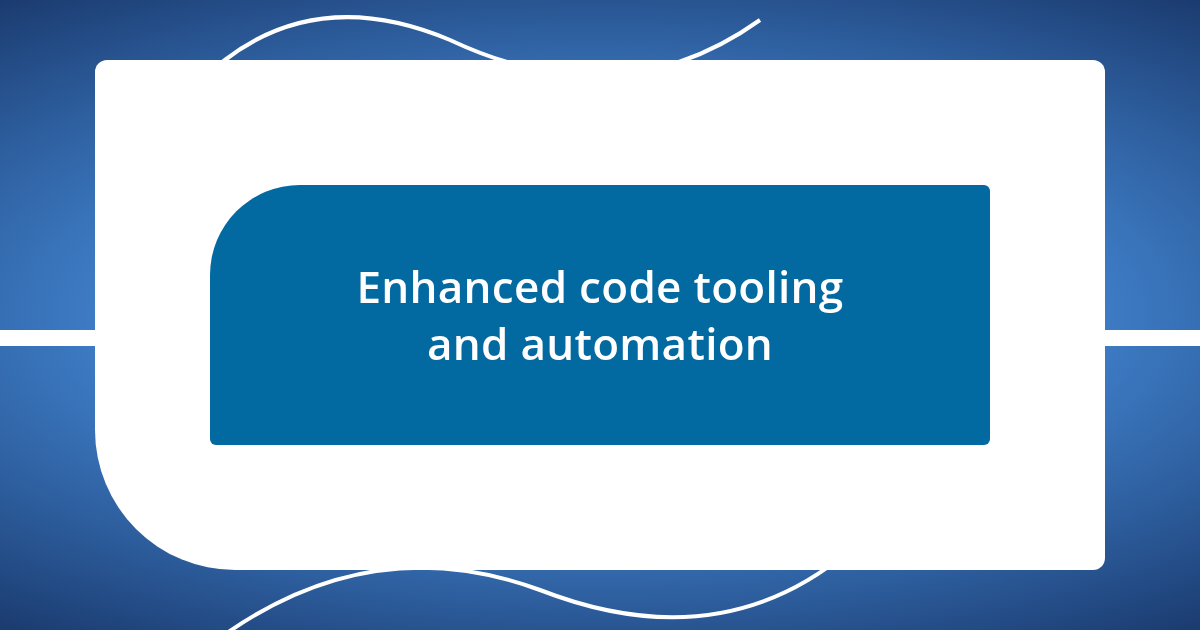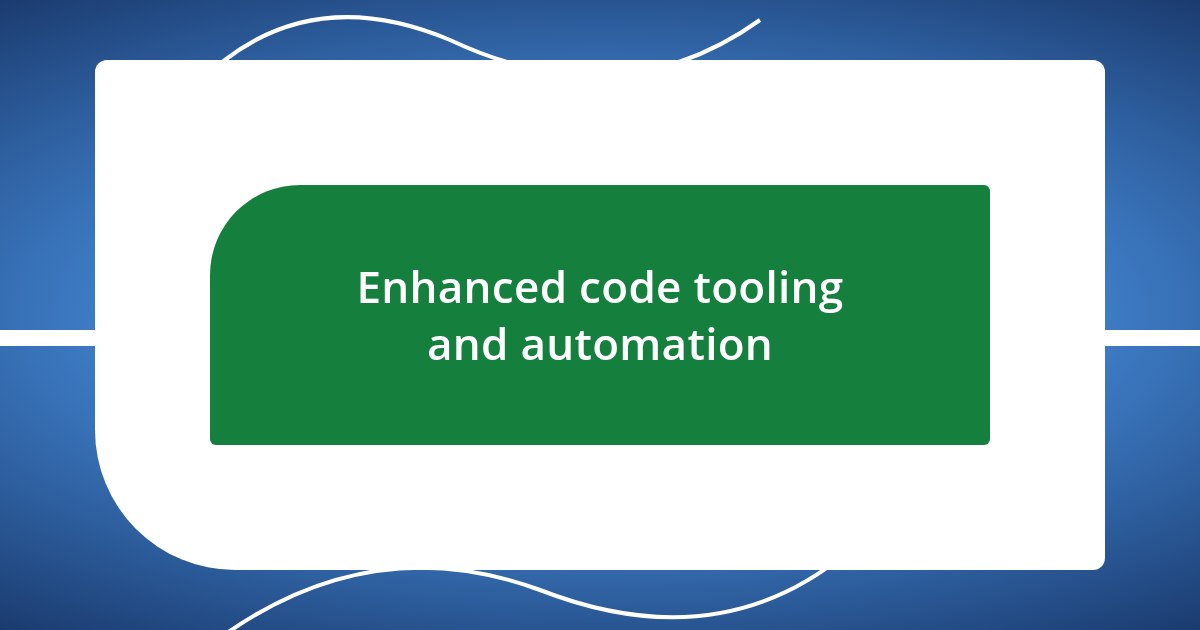--- a/index.html
+++ b/index.html
@@ -39,21 +39,21 @@
       border-radius: 12px;
       border-bottom-left-radius: 140px;
       z-index: 5;
       display: flex;
       align-items: center;
       justify-content: center;
     }
     .inner-card {
       width: 780px;
       height: 260px;
-      background: #15803d;
+      background: #0369a1;
       border-radius: 6px;
       border-top-left-radius: 90px;
       display: flex;
       align-items: center;
       justify-content: center;
       text-align: center;
       padding: 0 60px;
     }
     .title-text {
       color: #ffffff;

